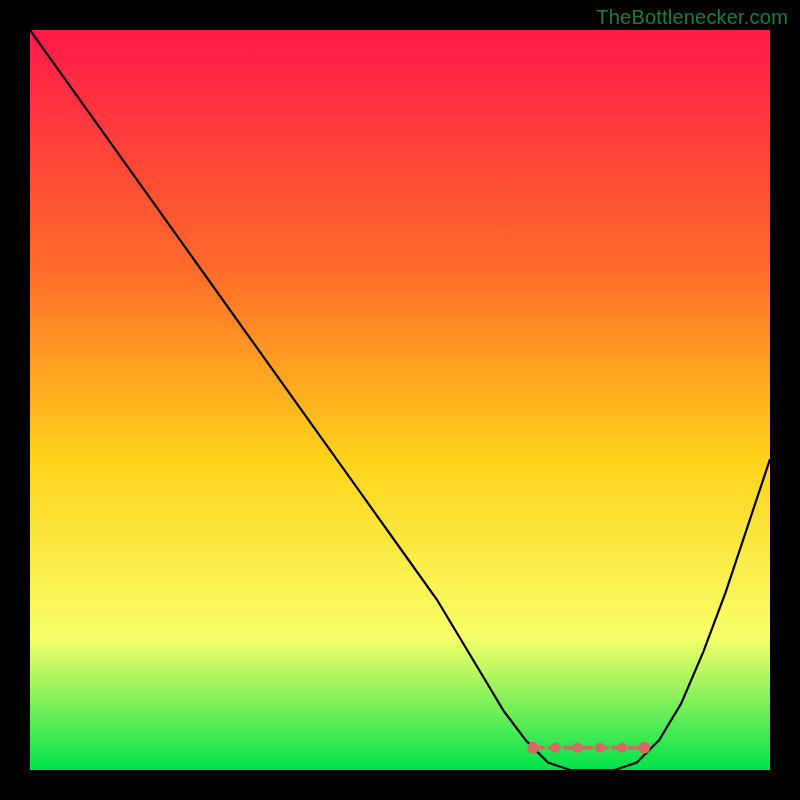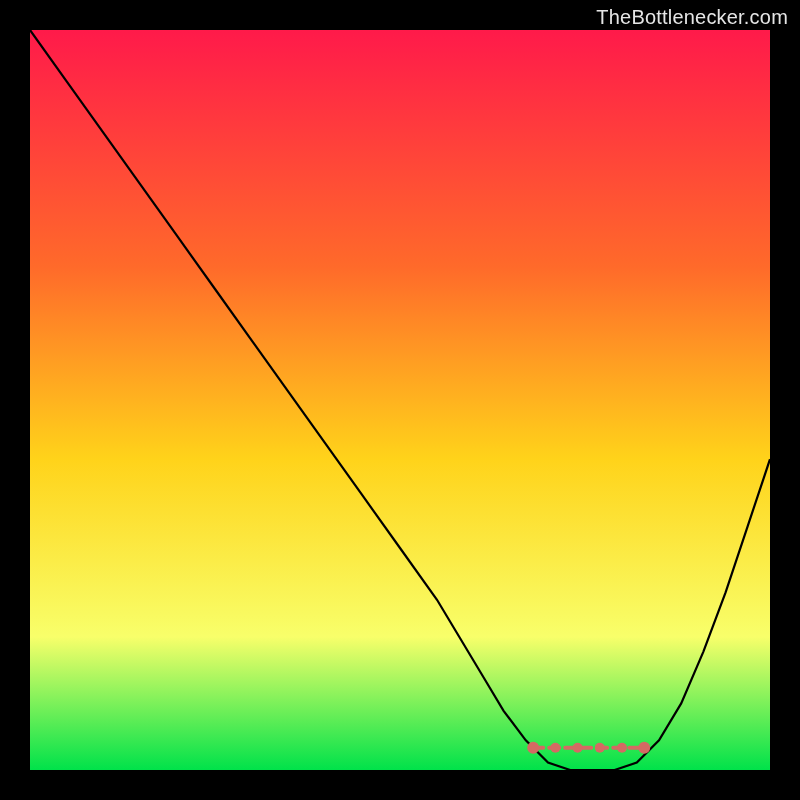--- a/index.html
+++ b/index.html
@@ -14,21 +14,21 @@
   .frame {
     position: relative;
     width: 800px;
     height: 800px;
     background: #000;
   }
   .watermark {
     position: absolute;
     top: 6px;
     right: 12px;
-    color: #e5e5e5;
+    color: #15803d;
     font-size: 20px;
     font-weight: 500;
     letter-spacing: 0.2px;
     z-index: 50;
   }
   .plot-area {
     position: absolute;
     left: 30px;
     top: 30px;
     width: 740px;

